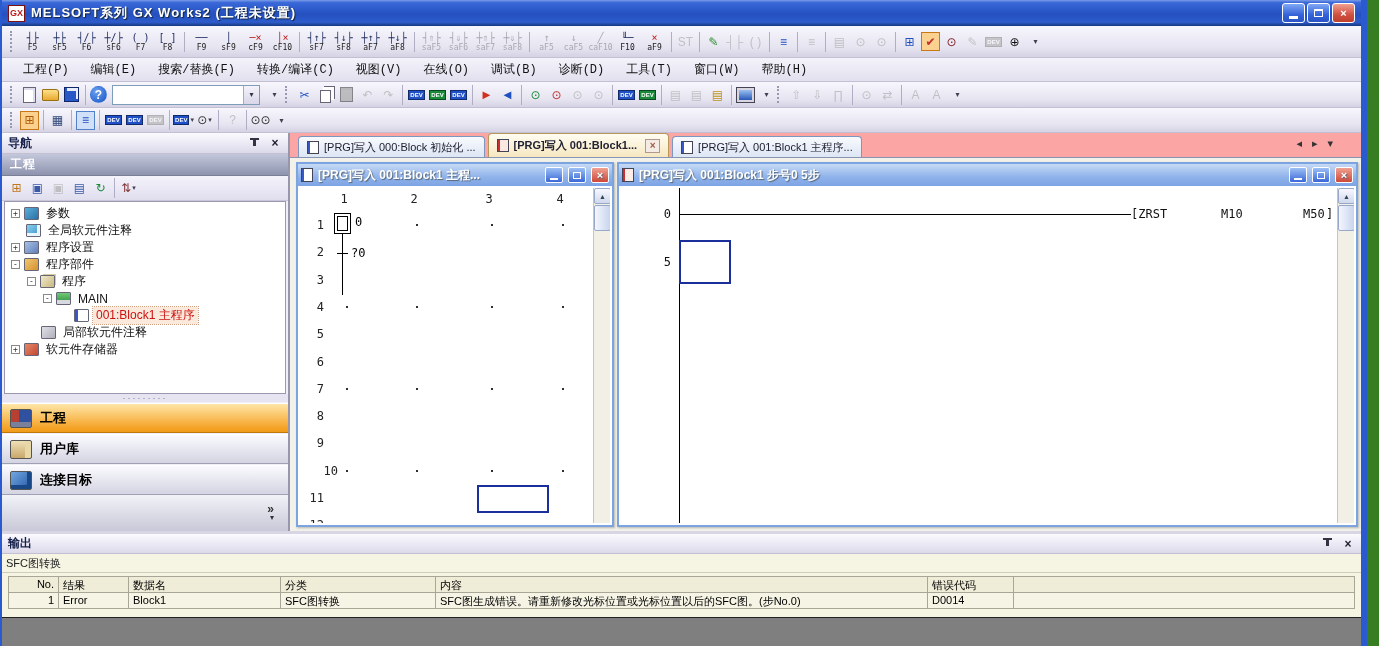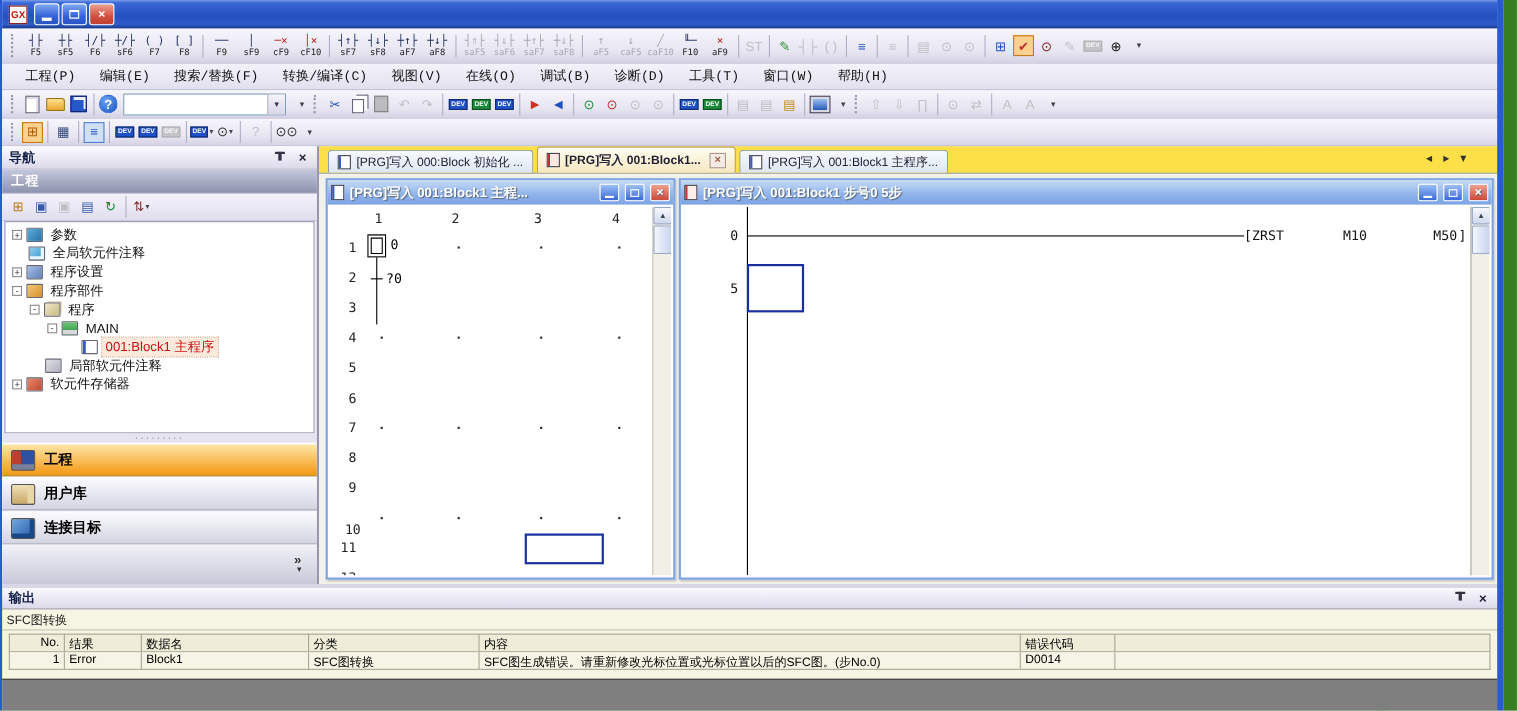--- a/index.html
+++ b/index.html
@@ -100,21 +100,21 @@
   .nbicon { width:22px; height:19px; border:1px solid #555; border-radius:2px; flex:none; }
   .nb-project { background:linear-gradient(90deg,#b84030 40%,#3050a0 40%); box-shadow:inset 0 -5px 0 #78809c; }
   .nb-userlib { background:linear-gradient(180deg,#f0e0b8,#c8a868); box-shadow:inset -6px 0 0 #e8d8a8; }
   .nb-connect { background:linear-gradient(135deg,#70a8e0,#2858a8); box-shadow:inset -4px -4px 0 #184888; }
   #navchevron { flex:none; height:36px; background:linear-gradient(180deg,#f2f2f8,#c8c8d8); display:flex; flex-direction:column; align-items:flex-end; justify-content:center; padding-right:14px; color:#333; }
   #navchevron .chev { font-weight:bold; font-size:12px; line-height:10px; }
   #navchevron .chevdrop { font-size:8px; line-height:8px; }
 
   
   #right { flex:1; display:flex; flex-direction:column; position:relative; }
-  #tabbar { height:25px; background:#fde047; border-bottom:1px solid #8894b4; display:flex; align-items:flex-end; padding-left:8px; position:relative; }
+  #tabbar { height:25px; background:#fca5a5; border-bottom:1px solid #8894b4; display:flex; align-items:flex-end; padding-left:8px; position:relative; }
   .tab { height:21px; display:flex; align-items:center; gap:5px; padding:0 8px; margin-right:3px; font-size:11px;
     background:linear-gradient(180deg,#f8fafe,#dde6f4); border:1px solid #7d96c0; border-bottom:none; border-radius:4px 4px 0 0; color:#223; white-space:nowrap; }
   .tab.active { height:24px; background:linear-gradient(180deg,#fffdf2,#f6e7c0); border-color:#b89858; font-weight:bold; }
   .tabicon { width:12px; height:13px; background:#fff; border:1px solid #445; box-shadow:inset 2px 0 0 #3858c8; flex:none; }
   .tabicon.red { box-shadow:inset 2px 0 0 #c83030; background:#fbe8e0; }
   .tabclose { width:15px; height:14px; border:1px solid #b09890; background:#f4ece4; color:#a05848; font-size:10px; font-weight:bold;
     display:flex; align-items:center; justify-content:center; margin-left:3px; }
   #tabnav { position:absolute; right:28px; top:4px; display:flex; gap:10px; color:#333; font-size:11px; }
   #mdi { flex:1; background:#f2f1ea; position:relative; overflow:hidden; }
 
@@ -176,20 +176,21 @@
 </style>
 </head>
 <body>
 
 <div id="app">
   <div id="greenstrip"></div>
   <div id="main-window">
 
     <div id="titlebar">
       <div class="appicon">GX</div>
+      <span class="title">MELSOFT系列 GX Works2 (工程未设置)</span>
       <div class="winbtns">
         <div class="wbtn">
             <span class="minbar"></span>
           </div>
         <div class="wbtn">
             <span class="restbox"></span>
           </div>
         <div class="wbtn close">×</div>
       </div>
     </div>
@@ -561,21 +562,21 @@
                   <span class="sfc-col" style="left: 252px; top: 4px;">4</span>
                   <span class="sfc-row" style="left: 4px; top: 30px;">1</span>
                   <span class="sfc-row" style="left: 4px; top: 57px;">2</span>
                   <span class="sfc-row" style="left: 4px; top: 85px;">3</span>
                   <span class="sfc-row" style="left: 4px; top: 112px;">4</span>
                   <span class="sfc-row" style="left: 4px; top: 139px;">5</span>
                   <span class="sfc-row" style="left: 4px; top: 167px;">6</span>
                   <span class="sfc-row" style="left: 4px; top: 194px;">7</span>
                   <span class="sfc-row" style="left: 4px; top: 221px;">8</span>
                   <span class="sfc-row" style="left: 4px; top: 248px;">9</span>
-                  <span class="sfc-row" style="left: 8px; top: 276px; margin-top: 10px;">10</span>
+                  <span class="sfc-row" style="left: 18px; top: 276px;">10</span>
                   <span class="sfc-row" style="left: 4px; top: 303px;">11</span>
                   <span class="sfc-row" style="left: 4px; top: 330px;">12</span>
                   <div class="sfc-dot" style="left: 116px; top: 36px;"></div>
                   <div class="sfc-dot" style="left: 191px; top: 36px;"></div>
                   <div class="sfc-dot" style="left: 262px; top: 36px;"></div>
                   <div class="sfc-dot" style="left: 46px; top: 118px;"></div>
                   <div class="sfc-dot" style="left: 116px; top: 118px;"></div>
                   <div class="sfc-dot" style="left: 191px; top: 118px;"></div>
                   <div class="sfc-dot" style="left: 262px; top: 118px;"></div>
                   <div class="sfc-dot" style="left: 46px; top: 200px;"></div>

